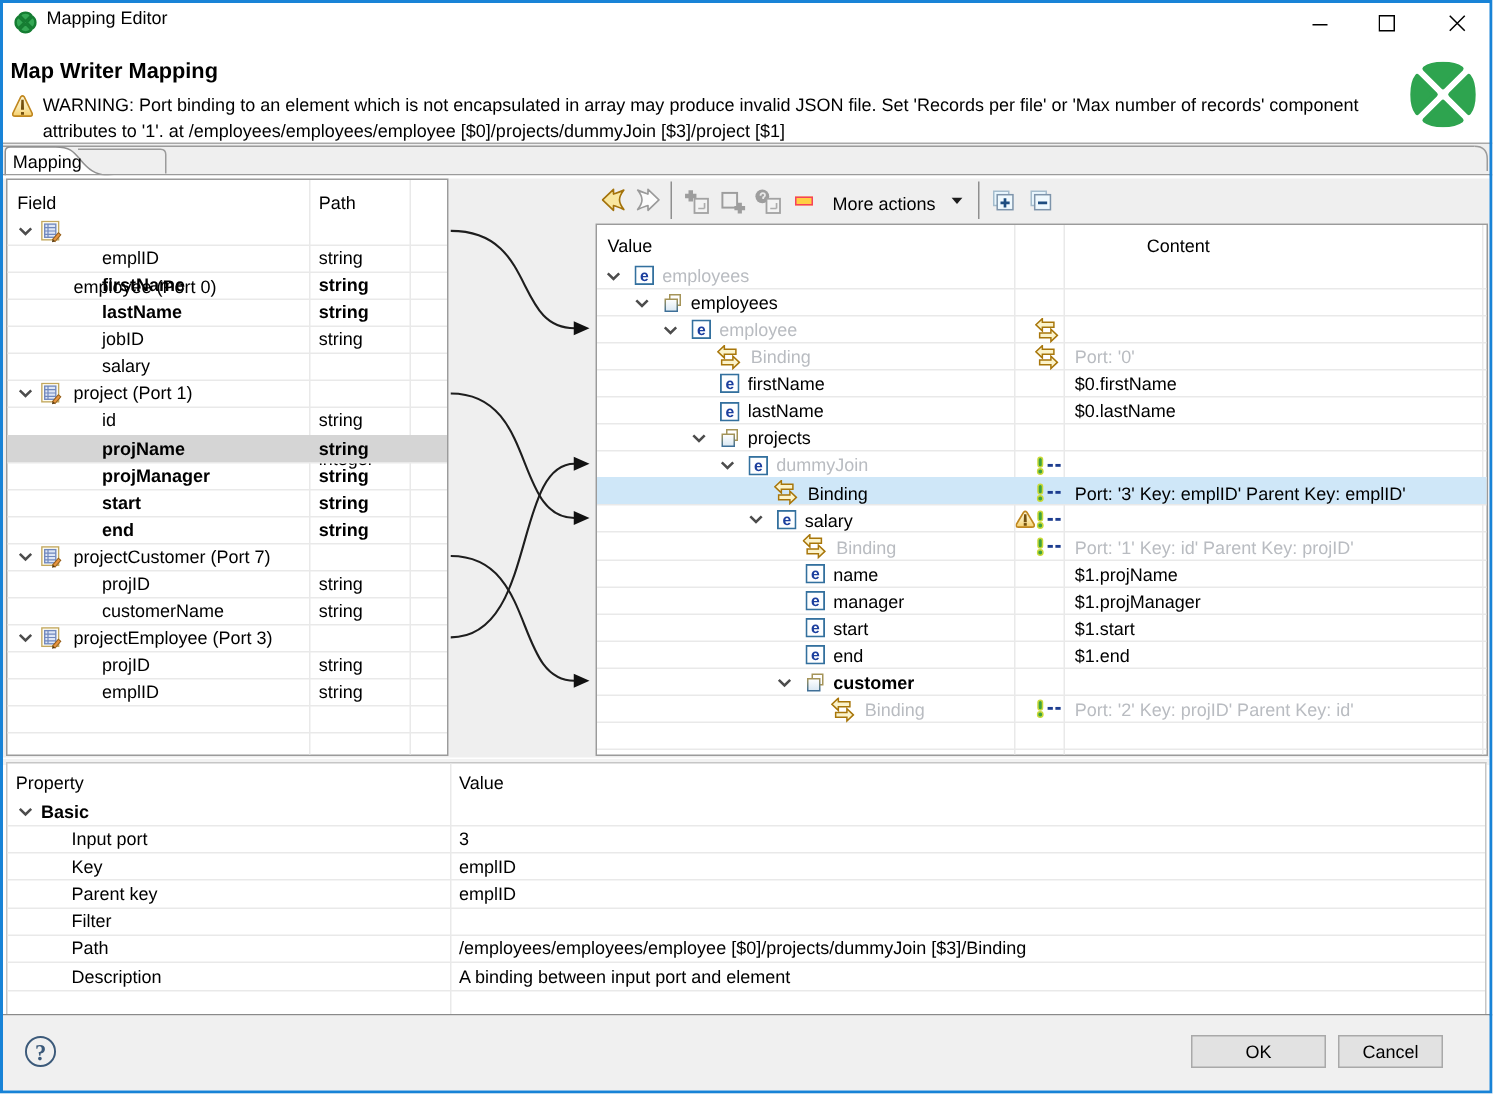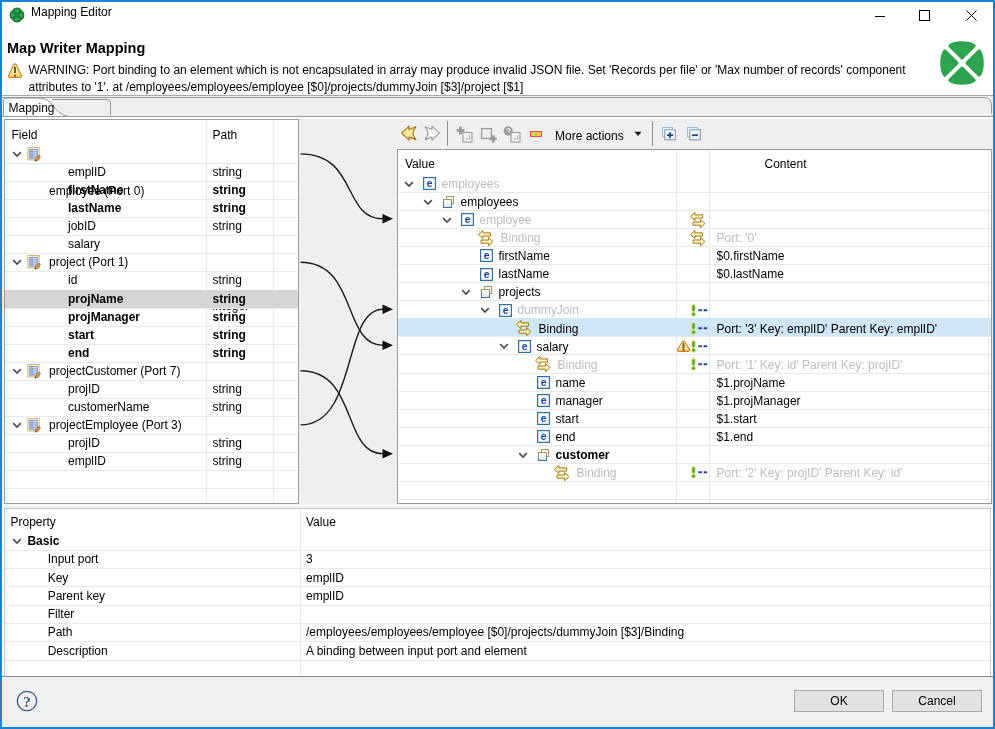--- a/index.html
+++ b/index.html
@@ -468,12 +468,12 @@
 <div class="hl" style="left:5.0px;top:659.5px;width:985.0px;"></div>
 <div class="t" style="left:47.7px;top:641.7px;">Description</div>
 <div class="t" style="left:306px;top:641.7px;">A binding between input port and element</div>
 <div class="abs" style="left:0;top:676px;width:995px;height:1.3px;background:#8a8a8a;"></div>
 <div class="abs" style="left:2px;top:677.3px;width:991px;height:49.7px;background:#f0f0f0;"></div>
 <svg style="position:absolute;left:16px;top:690px" width="22" height="22" viewBox="0 0 22 22">
     <circle cx="11" cy="11" r="9.7" fill="none" stroke="#3c5a7a" stroke-width="1.3"></circle>
     <text x="11" y="16.5" text-anchor="middle" font-size="15" font-weight="bold" fill="#3c5a7a" font-family="Liberation Serif">?</text>
   </svg>
 <div style="position:absolute;width:90px;height:22px;background:#e2e2e2;border:1px solid #a9a9a9;box-sizing:border-box;text-align:center;line-height:20px;left:794px;top:690px;">OK</div>
-<div style="position:absolute;width:90px;height:22px;background:#e2e2e2;border:1px solid #a9a9a9;box-sizing:border-box;text-align:center;line-height:20px;left:892px;top:690px;">Cancel</div>
+<div style="position:absolute;width:70px;height:22px;background:#e2e2e2;border:1px solid #a9a9a9;box-sizing:border-box;text-align:center;line-height:20px;left:892px;top:690px;">Cancel</div>
 </body></html>

